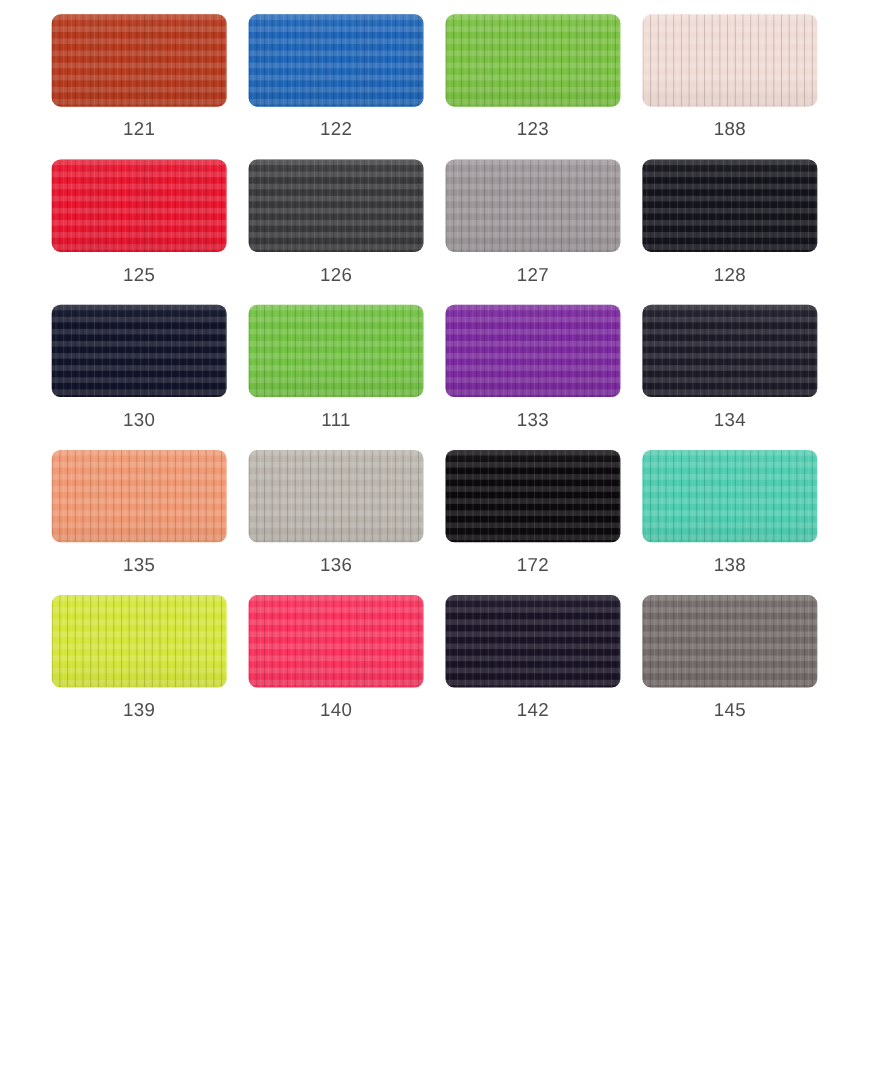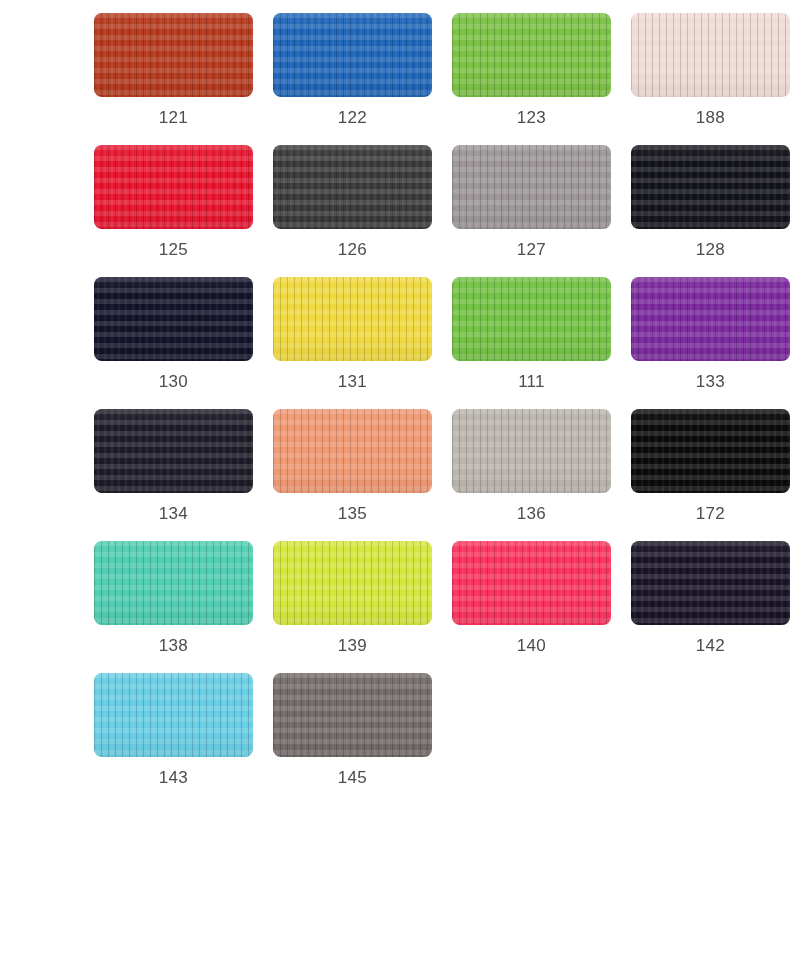--- a/index.html
+++ b/index.html
@@ -18,21 +18,20 @@
     overflow: hidden;
   }
 
   #swatch-grid {
     display: grid;
     grid-template-columns: repeat(4, 159px);
     column-gap: 20px;
     row-gap: 0px;
     padding: 13px 0 0 47px;
     width: 704px;
-    margin-left: 47px;
   }
 
   .swatch-cell {
     width: 159px;
     height: 132px;
     display: flex;
     flex-direction: column;
     align-items: center;
   }
 
@@ -164,27 +163,20 @@
       <div class="swatch-label">128</div>
     </div>
     <div class="swatch-cell">
       <div class="swatch-chip" style="background-color: rgb(18, 20, 42);">
         <div class="tex"></div>
         <div class="sheen"></div>
       </div>
       <div class="swatch-label">130</div>
     </div>
     <div class="swatch-cell">
-      <div class="swatch-chip" style="background-color: rgb(240, 217, 62);">
-        <div class="tex"></div>
-        <div class="sheen"></div>
-      </div>
-      <div class="swatch-label">131</div>
-    </div>
-    <div class="swatch-cell">
       <div class="swatch-chip" style="background-color: rgb(114, 193, 67);">
         <div class="tex"></div>
         <div class="sheen"></div>
       </div>
       <div class="swatch-label">111</div>
     </div>
     <div class="swatch-cell">
       <div class="swatch-chip" style="background-color: rgb(123, 42, 158);">
         <div class="tex"></div>
         <div class="sheen"></div>
@@ -241,26 +233,19 @@
       <div class="swatch-label">140</div>
     </div>
     <div class="swatch-cell">
       <div class="swatch-chip" style="background-color: rgb(26, 20, 38);">
         <div class="tex"></div>
         <div class="sheen"></div>
       </div>
       <div class="swatch-label">142</div>
     </div>
     <div class="swatch-cell">
-      <div class="swatch-chip" style="background-color: rgb(103, 205, 228);">
-        <div class="tex"></div>
-        <div class="sheen"></div>
-      </div>
-      <div class="swatch-label">143</div>
-    </div>
-    <div class="swatch-cell">
       <div class="swatch-chip" style="background-color: rgb(114, 106, 104);">
         <div class="tex"></div>
         <div class="sheen"></div>
       </div>
       <div class="swatch-label">145</div>
     </div>
   </div>
 
 </body></html>

